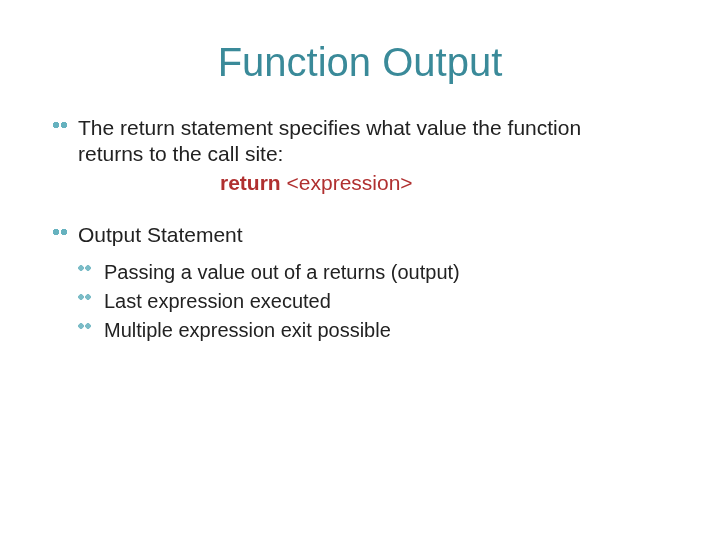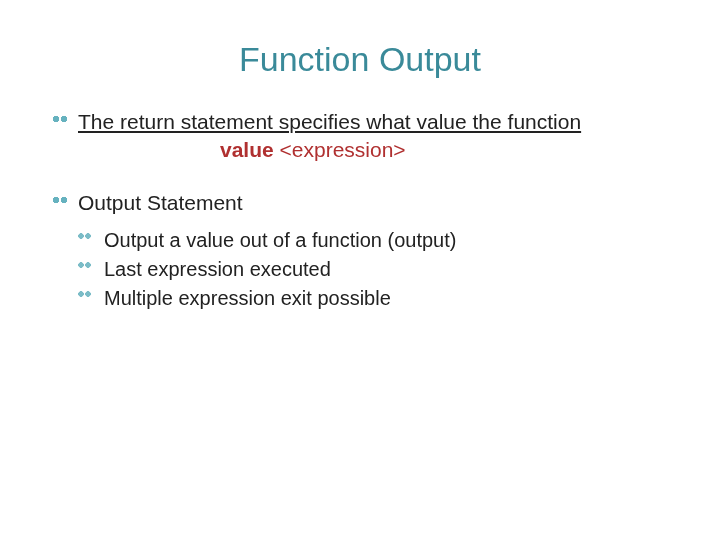--- a/index.html
+++ b/index.html
@@ -14,21 +14,21 @@
   }
   .slide {
     width: 720px;
     height: 540px;
     position: relative;
     box-sizing: border-box;
     padding: 30px 50px 40px 50px;
   }
   .title {
     text-align: center;
-    font-size: 34px;
+    font-size: 40px;
     color: #3a8a99;
     font-weight: 400;
     margin: 10px 0 30px 0;
   }
   .b1 {
     position: relative;
     padding-left: 28px;
     font-size: 21px;
     line-height: 1.25;
     margin-bottom: 6px;
@@ -38,21 +38,21 @@
     content: "";
     position: absolute;
     left: 0;
     top: 4px;
     width: 20px;
     height: 16px;
     background:
       radial-gradient(circle at 6px 6px, #66b2bf 3px, transparent 3.5px),
       radial-gradient(circle at 14px 6px, #66b2bf 3px, transparent 3.5px);
   }
-  .b1.nogap { margin-bottom: 2px; text-decoration: underline; }
+  .b1.nogap { margin-bottom: 2px; }
   .code-line {
     padding-left: 170px;
     font-size: 21px;
     line-height: 1.25;
     margin-bottom: 26px;
   }
   .kw { color: #b03030; font-weight: bold; }
   .expr { color: #b03030; }
   .b2 {
     position: relative;
@@ -77,25 +77,26 @@
 </style>
 </head>
 <body>
 
 <div class="slide">
 
   <div class="title">Function Output</div>
 
   <div class="b1 nogap">
     <span>The return statement specifies what value the function</span><br>
+    <span>returns to the call site:</span>
   </div>
   <div class="code-line">
-    <span class="kw">value</span>
+    <span class="kw">return</span>
     <span class="expr">&lt;expression&gt;</span>
   </div>
 
   <div class="b1">Output Statement</div>
   <div class="sub-gap"></div>
-  <div class="b2">Output a value out of a function (output)</div>
+  <div class="b2">Passing a value out of a returns (output)</div>
   <div class="b2">Last expression executed</div>
   <div class="b2">Multiple expression exit possible</div>
 
 </div>
 
 </body></html>

